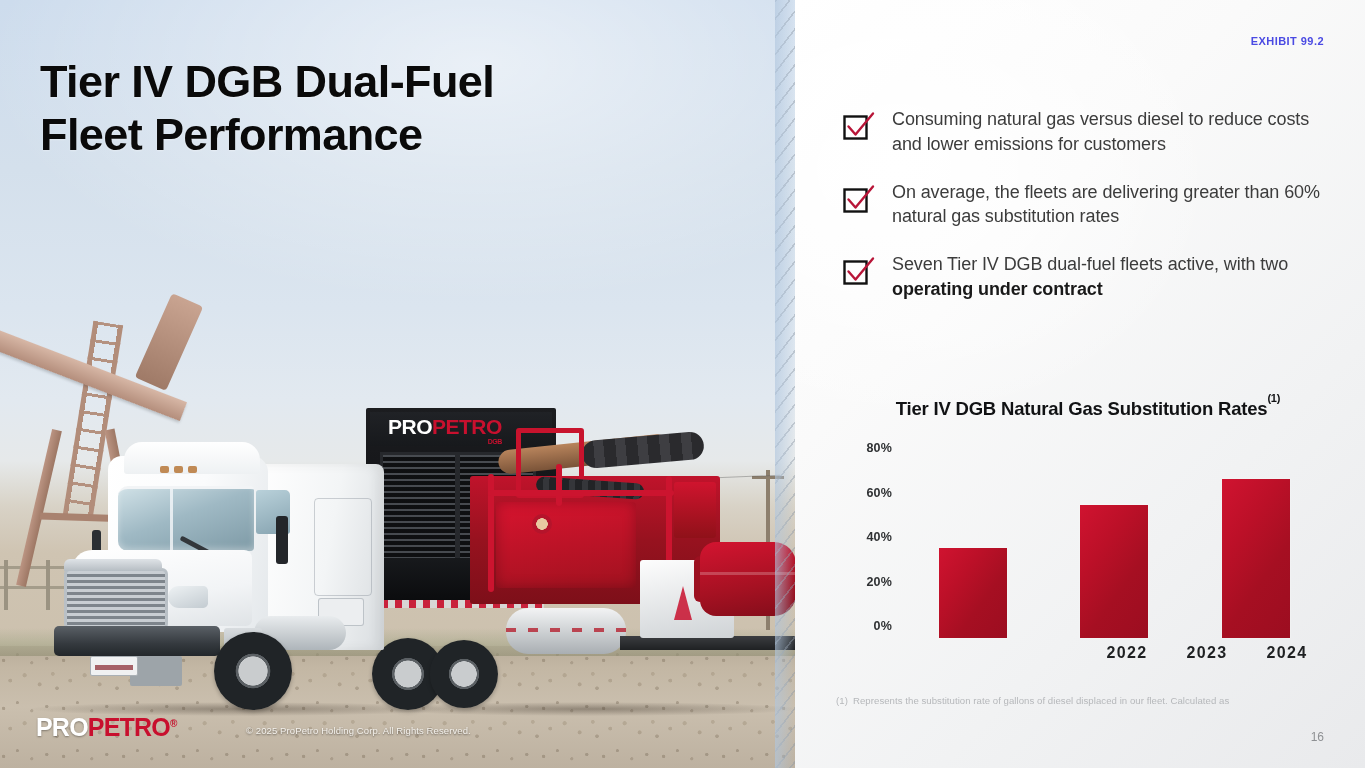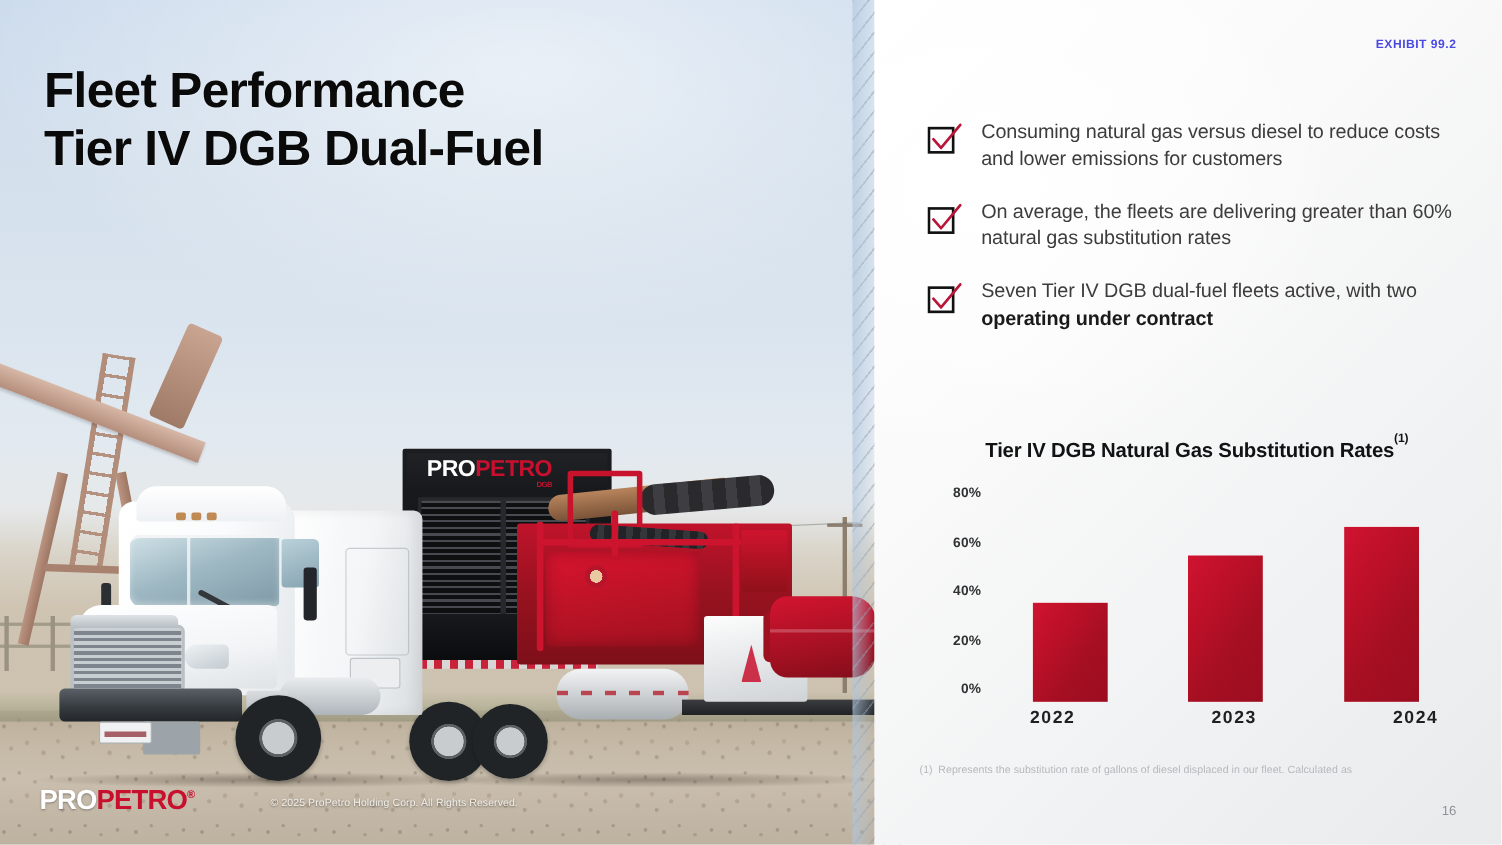--- a/index.html
+++ b/index.html
@@ -435,22 +435,22 @@
     position:absolute; left:0; right:0; bottom:0; height:190px;
     display:flex; align-items:flex-end; justify-content:space-around;
   }
   .barwrap { width:80px; display:flex; flex-direction:column; align-items:center; }
   .bar {
     width:68px;
     background: linear-gradient(126deg, #d01330 0%, #bc1028 32%, #a60f22 62%, #9c0d20 100%);
     box-shadow: 0 0 0 .5px rgba(255,255,255,.35);
   }
   .xlabels {
-    position:absolute; left:77px; right:8px; top:196px; height:28px;
-    display:flex; justify-content:space-between;
+    position:absolute; left:62px; right:8px; top:196px; height:28px;
+    display:flex; justify-content:flex-end;
   }
   .xlabel {
     width:80px; text-align:center;
     font-size:16px; font-weight:bold; color:#1e2022; letter-spacing:1.4px;
   }
 
   .footnote {
     position:absolute; left:41px; top:694px; width:470px;
     font-size:9.6px; line-height:1.38; color:#b6b8bb; letter-spacing:.05px;
   }
@@ -553,22 +553,22 @@
       <div class="step"></div>
       <div class="headlight"></div>
       <div class="grille"></div>
       <div class="bumper"></div>
       <div class="fender-flap"></div>
       <div class="plate"></div>
       <div class="wheel w1"></div>
     </div>
 
     <div class="slide-title">
+      <span class="ln">Tier IV DGB Dual-Fuel</span>
       <span class="ln">Fleet Performance</span>
-      <span class="ln">Tier IV DGB Dual-Fuel</span>
     </div>
 
     <div class="brand-logo">
       <span class="pro">PRO</span><span class="petro">PETRO</span><span class="reg">®</span>
     </div>
     <div class="copyright">© 2025 ProPetro Holding Corp. All Rights Reserved.</div>
   </div>
 
   <div class="hatch-band"></div>
   <div class="hatch-fade-l"></div>

